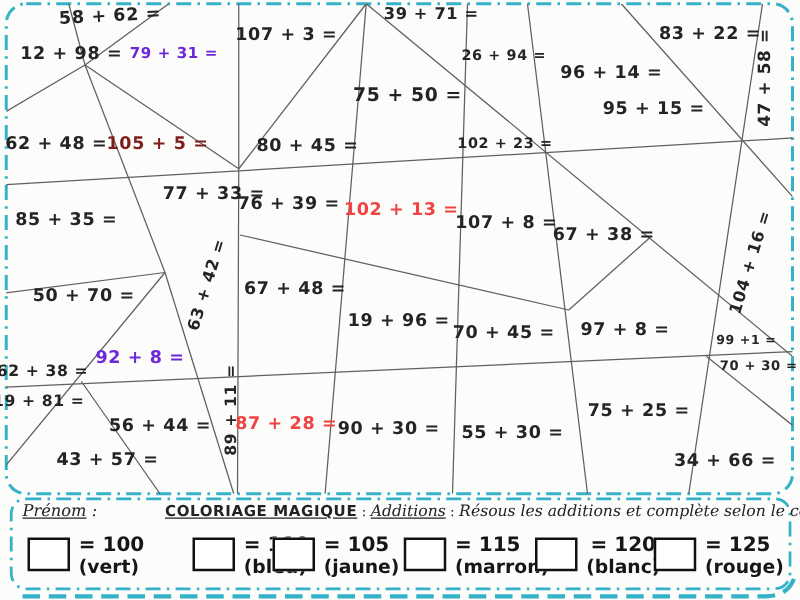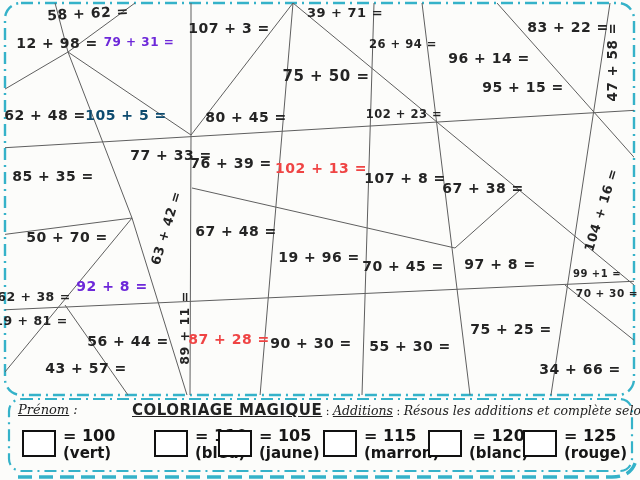--- a/index.html
+++ b/index.html
@@ -12,21 +12,21 @@
   .legend-swatch{width:30px;height:23px;border:2.5px solid #111;background:#fff;margin-top:3px;}
   .legend-texts{display:flex;flex-direction:column;line-height:1.15;}
   .legend-value{font-size:16px;font-weight:700;color:#161616;}
   .legend-colorname{font-size:15px;font-weight:700;color:#161616;}
   #prenom{position:absolute;left:18px;top:402px;font-family:"DejaVu Serif",serif;
           font-style:italic;font-size:13px;color:#222;}
   #prenom .u{text-decoration:underline;}
   #worktitle{position:absolute;left:132px;top:401px;width:500px;font-size:11px;color:#222;
              font-family:"DejaVu Serif",serif;white-space:nowrap;}
   #worktitle .caps{font-weight:700;text-decoration:underline;letter-spacing:.5px;
-                   font-family:"DejaVu Sans",sans-serif;font-size:15px;}
+                   font-family:"DejaVu Sans",sans-serif;font-size:12px;}
   #worktitle .script{font-style:italic;text-decoration:underline;font-size:12.5px;}
   #worktitle .instr{font-style:italic;font-size:12.5px;}
 </style>
 </head>
 <body>
 
 <div id="page">
 
   <svg id="meshsvg" viewBox="0 0 640 480" xmlns="http://www.w3.org/2000/svg">
     <defs>
@@ -68,21 +68,21 @@
       <div class="problem" style="left: 88px; top: 13px; font-size: 14px; transform: translate(-50%, -50%) rotate(-3deg); color: rgb(36, 36, 36);">58 + 62 =</div>
       <div class="problem" style="left: 57px; top: 43px; font-size: 14px; transform: translate(-50%, -50%) rotate(0deg); color: rgb(36, 36, 36);">12 + 98 =</div>
       <div class="problem" style="left: 139px; top: 42px; font-size: 12px; transform: translate(-50%, -50%) rotate(0deg); color: #6d28d9;">79 + 31 =</div>
       <div class="problem" style="left: 229px; top: 28px; font-size: 14px; transform: translate(-50%, -50%) rotate(0deg); color: rgb(36, 36, 36);">107 + 3 =</div>
       <div class="problem" style="left: 345px; top: 12px; font-size: 13px; transform: translate(-50%, -50%) rotate(0deg); color: rgb(36, 36, 36);">39 + 71 =</div>
       <div class="problem" style="left: 403px; top: 44px; font-size: 11.5px; transform: translate(-50%, -50%) rotate(0deg); color: rgb(36, 36, 36);">26 + 94 =</div>
       <div class="problem" style="left: 489px; top: 58px; font-size: 14px; transform: translate(-50%, -50%) rotate(0deg); color: rgb(36, 36, 36);">96 + 14 =</div>
       <div class="problem" style="left: 568px; top: 27px; font-size: 14px; transform: translate(-50%, -50%) rotate(0deg); color: rgb(36, 36, 36);">83 + 22 =</div>
       <div class="problem" style="left: 612px; top: 62px; font-size: 13.5px; transform: translate(-50%, -50%) rotate(-90deg); color: rgb(36, 36, 36);">47 + 58 =</div>
       <div class="problem" style="left: 45px; top: 115px; font-size: 14px; transform: translate(-50%, -50%) rotate(0deg); color: rgb(36, 36, 36);">62 + 48 =</div>
-      <div class="problem" style="left: 126px; top: 115px; font-size: 14px; transform: translate(-50%, -50%) rotate(0deg); color: #0c4a6e;">105 + 5 =</div>
+      <div class="problem" style="left: 126px; top: 115px; font-size: 14px; transform: translate(-50%, -50%) rotate(0deg); color: #7f1d1d;">105 + 5 =</div>
       <div class="problem" style="left: 246px; top: 117px; font-size: 14px; transform: translate(-50%, -50%) rotate(0deg); color: rgb(36, 36, 36);">80 + 45 =</div>
       <div class="problem" style="left: 326px; top: 76px; font-size: 15px; transform: translate(-50%, -50%) rotate(0deg); color: rgb(36, 36, 36);">75 + 50 =</div>
       <div class="problem" style="left: 404px; top: 114px; font-size: 11.5px; transform: translate(-50%, -50%) rotate(0deg); color: rgb(36, 36, 36);">102 + 23 =</div>
       <div class="problem" style="left: 523px; top: 87px; font-size: 14px; transform: translate(-50%, -50%) rotate(0deg); color: rgb(36, 36, 36);">95 + 15 =</div>
       <div class="problem" style="left: 53px; top: 176px; font-size: 14px; transform: translate(-50%, -50%) rotate(0deg); color: rgb(36, 36, 36);">85 + 35 =</div>
       <div class="problem" style="left: 171px; top: 155px; font-size: 14px; transform: translate(-50%, -50%) rotate(0deg); color: rgb(36, 36, 36);">77 + 33 =</div>
       <div class="problem" style="left: 231px; top: 163px; font-size: 14px; transform: translate(-50%, -50%) rotate(0deg); color: rgb(36, 36, 36);">76 + 39 =</div>
       <div class="problem" style="left: 321px; top: 168px; font-size: 14px; transform: translate(-50%, -50%) rotate(0deg); color: #ef4444;">102 + 13 =</div>
       <div class="problem" style="left: 405px; top: 178px; font-size: 14px; transform: translate(-50%, -50%) rotate(0deg); color: rgb(36, 36, 36);">107 + 8 =</div>
       <div class="problem" style="left: 483px; top: 188px; font-size: 14px; transform: translate(-50%, -50%) rotate(0deg); color: rgb(36, 36, 36);">67 + 38 =</div>

